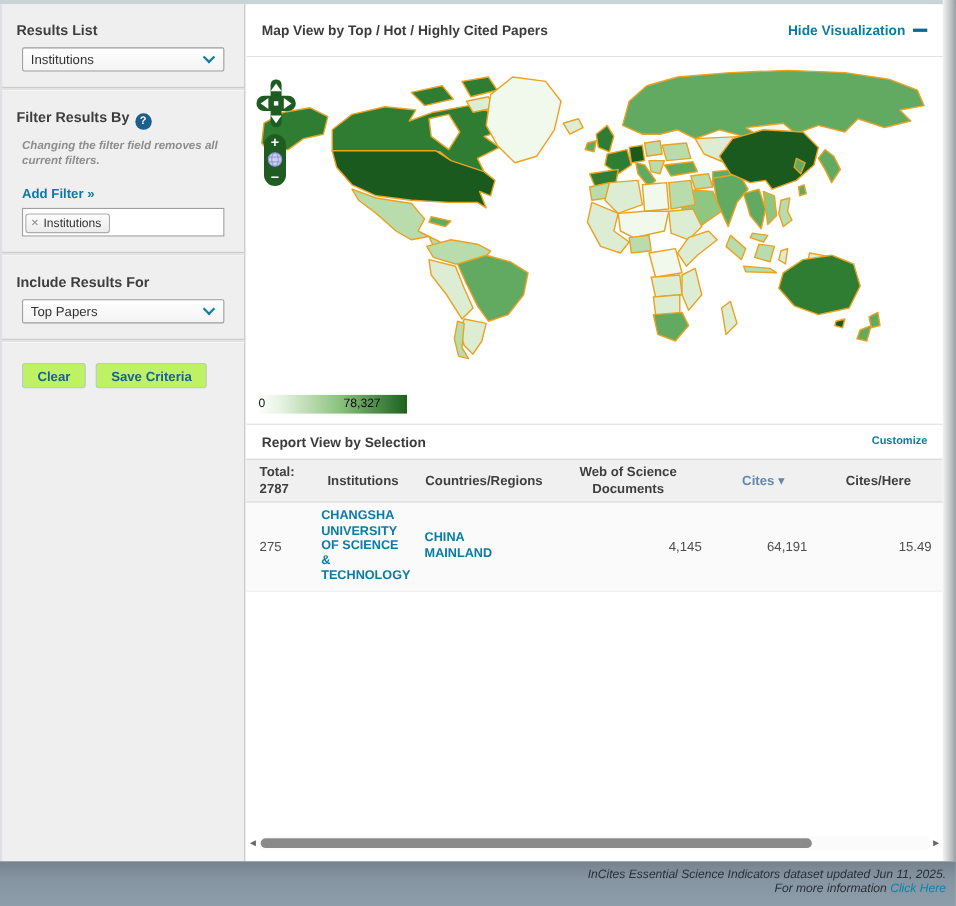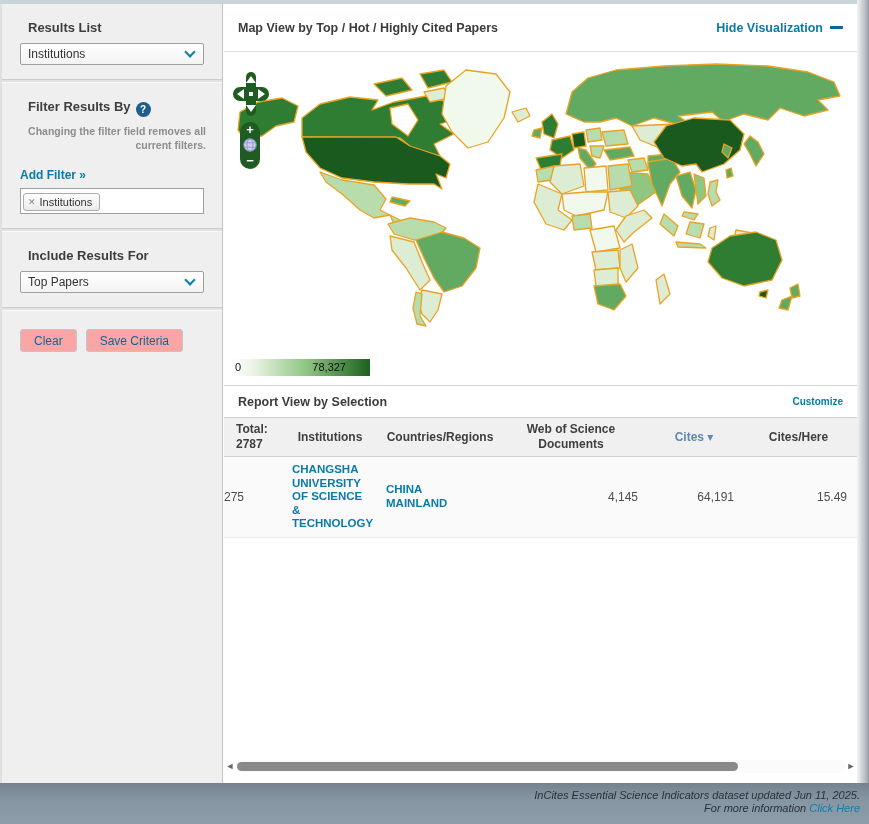--- a/index.html
+++ b/index.html
@@ -4,33 +4,33 @@
 <style>
   * { margin:0; padding:0; box-sizing:border-box; }
   html,body { width:869px; height:824px; }
   body { font-family:"Liberation Sans","DejaVu Sans",sans-serif; background:#fff; position:relative; overflow:hidden; }
   .page { position:absolute; left:0; top:0; width:869px; height:824px; }
 
   .topstrip { position:absolute; left:0; top:0; width:869px; height:4px; background:#c9d4d9; }
 
   
   .sidebar { position:absolute; left:0; top:4px; width:223px; height:779px; background:#efefef; border-right:1px solid #c4c4c4; border-left:2px solid #dde1e3; }
-  .sb-label { font-size:13px; font-weight:bold; color:#3d3d3d; margin:16px 0 8px 26px; }
+  .sb-label { font-size:13px; font-weight:bold; color:#3d3d3d; margin:16px 0 8px 13px; }
   .sb-select { position:relative; width:184px; height:22px; margin-left:18px; background:linear-gradient(#ffffff,#f3f3f3); border:1px solid #9f9f9f; border-radius:2px; display:flex; align-items:center; cursor:pointer; }
   .sb-select .val { font-size:12px; color:#333; padding-left:7px; flex:1; }
   .chev { width:8px; height:8px; border-right:2px solid #0e7fa5; border-bottom:2px solid #0e7fa5; transform:rotate(45deg); margin:-4px 9px 0 0; }
   .divider { height:4px; background:#e2e2e2; border-top:1px solid #cccccc; border-bottom:1px solid #f9f9f9; margin-top:14px; }
   .help { display:inline-flex; width:15px; height:15px; border-radius:50%; background:#1c5f8a; color:#fff; font-size:10px; font-weight:bold; align-items:center; justify-content:center; vertical-align:-2px; margin-left:5px; cursor:pointer; }
-  .note { font-size:10.5px; font-weight:bold; color:#8d8d8d; margin:2px 16px 6px 18px; line-height:1.3;text-align:right; }
+  .note { font-size:10.5px; font-style:italic; font-weight:bold; color:#8d8d8d; margin:2px 16px 6px 18px; line-height:1.3; }
   .addfilter { display:block; font-size:12px; font-weight:bold; color:#0b7ba6; text-decoration:none; margin:16px 0 6px 18px; }
   .filterbox { width:184px; min-height:26px; margin-left:18px; background:#fff; border:1px solid #9f9f9f; padding:2px; }
   .tag { display:inline-flex; align-items:center; border:1px solid #ababab; border-radius:3px; background:linear-gradient(#fdfdfd,#ebebeb); padding:2px 7px 2px 4px; font-size:11px; color:#333; cursor:pointer; }
   .tag .x { color:#8a8a8a; font-size:9px; font-weight:bold; margin-right:4px; cursor:pointer; }
   .btnrow { margin:18px 0 0 18px; display:flex; gap:9px; }
-  .btn { height:23px; padding:0 13px; background:#fca5a5; border:1px solid #b9c7d0; border-radius:3px; font-size:12px; font-weight:normal; color:#17648f; cursor:pointer; font-family:inherit; }
+  .btn { height:23px; padding:0 13px; background:#bef264; border:1px solid #b9c7d0; border-radius:3px; font-size:12px; font-weight:bold; color:#17648f; cursor:pointer; font-family:inherit; }
 
   
   .main { position:absolute; left:224px; top:4px; width:633px; height:779px; background:#fff; display:flex; flex-direction:column; }
   .viz-header { height:48px; display:flex; align-items:center; justify-content:space-between; padding:0 14px; border-bottom:1px solid #e0e0e0; }
   .viz-title { font-size:12.5px; font-weight:bold; color:#3c3c3c; }
   .hideviz { display:flex; align-items:center; font-size:12.5px; font-weight:bold; color:#0b7ba6; text-decoration:none; cursor:pointer; }
   .hideviz .dash { display:inline-block; width:13px; height:3px; background:#0b6a91; margin-left:7px; }
 
   .map-area { position:relative; height:300px; background:#fff; }
   .map-svg { position:absolute; left:0; top:0; width:633px; height:300px; }
@@ -47,21 +47,21 @@
   .report-header { height:33px; display:flex; align-items:center; justify-content:space-between; padding:0 14px; border-top:1px solid #d6d6d6; border-bottom:1px solid #cfcfcf;gap:18px; }
   .report-title { font-size:12.5px; font-weight:bold; color:#3c3c3c; }
   .customize { font-size:10px; font-weight:bold; color:#0b7ba6; text-decoration:none; cursor:pointer; }
 
   .thead { display:grid; grid-template-columns:52px 108px 112px 150px 96px 113px; background:#f0f0f0; border-bottom:1px solid #d2d2d2; min-height:38px; align-items:center; }
   .th { font-size:12px; font-weight:bold; color:#3f3f3f; text-align:center; line-height:1.25; padding:4px 2px; cursor:pointer; }
   .th.first { text-align:left; padding-left:12px; cursor:default; }
   .th.cites { color:#5f87b0; }
   .trow { display:grid; grid-template-columns:52px 108px 112px 150px 96px 113px; background:#fafafa; border-bottom:1px solid #ececec; min-height:62px; align-items:center; padding:6px 0; }
   .td { font-size:12px; color:#4d4d4d; }
-  .td.rank { text-align:left; padding-right:8px; }
+  .td.rank { text-align:center; padding-right:8px; }
   .td.num { text-align:right; padding-right:8px; }
   .td.link { font-size:11.5px; font-weight:bold; color:#0b7ba6; line-height:1.18; padding-left:16px; padding-right:14px; cursor:pointer; }
   .td.country { padding-left:2px; padding-right:46px; }
 
   .filler { flex:1; background:#fff; }
 
   .hscroll { height:18px; margin:0 1px 8px 1px; display:flex; align-items:center; }
   .harrow { width:10px; font-size:9px; color:#666; text-align:center; cursor:pointer; line-height:10px; }
   .htrack { position:relative; flex:1; height:13px; background:#fbfbfb; border-radius:6px; }
   .hthumb { position:absolute; left:2px; top:2px; width:82%; height:9px; background:#8a8a8a; border-radius:5px; cursor:grab; }

